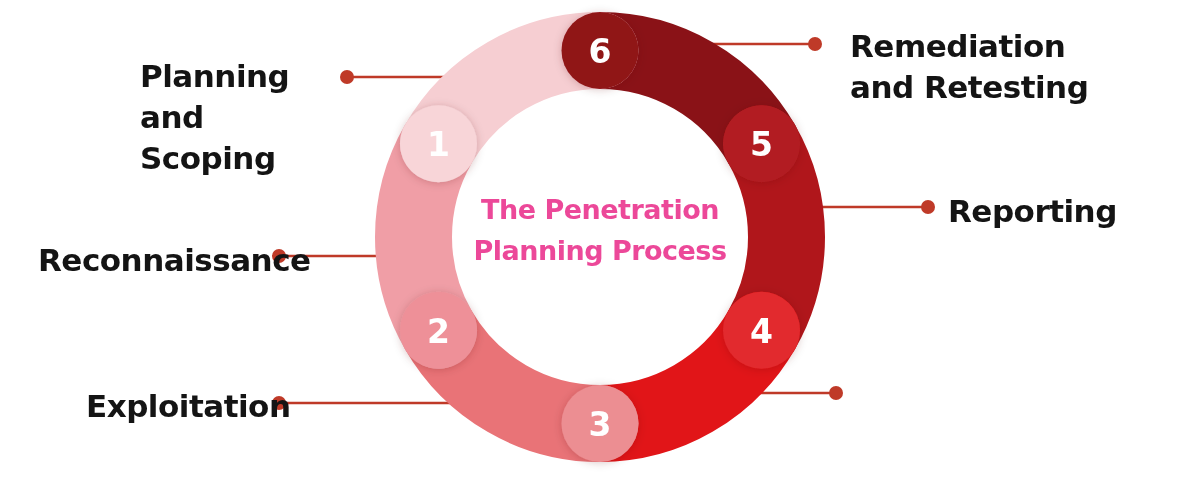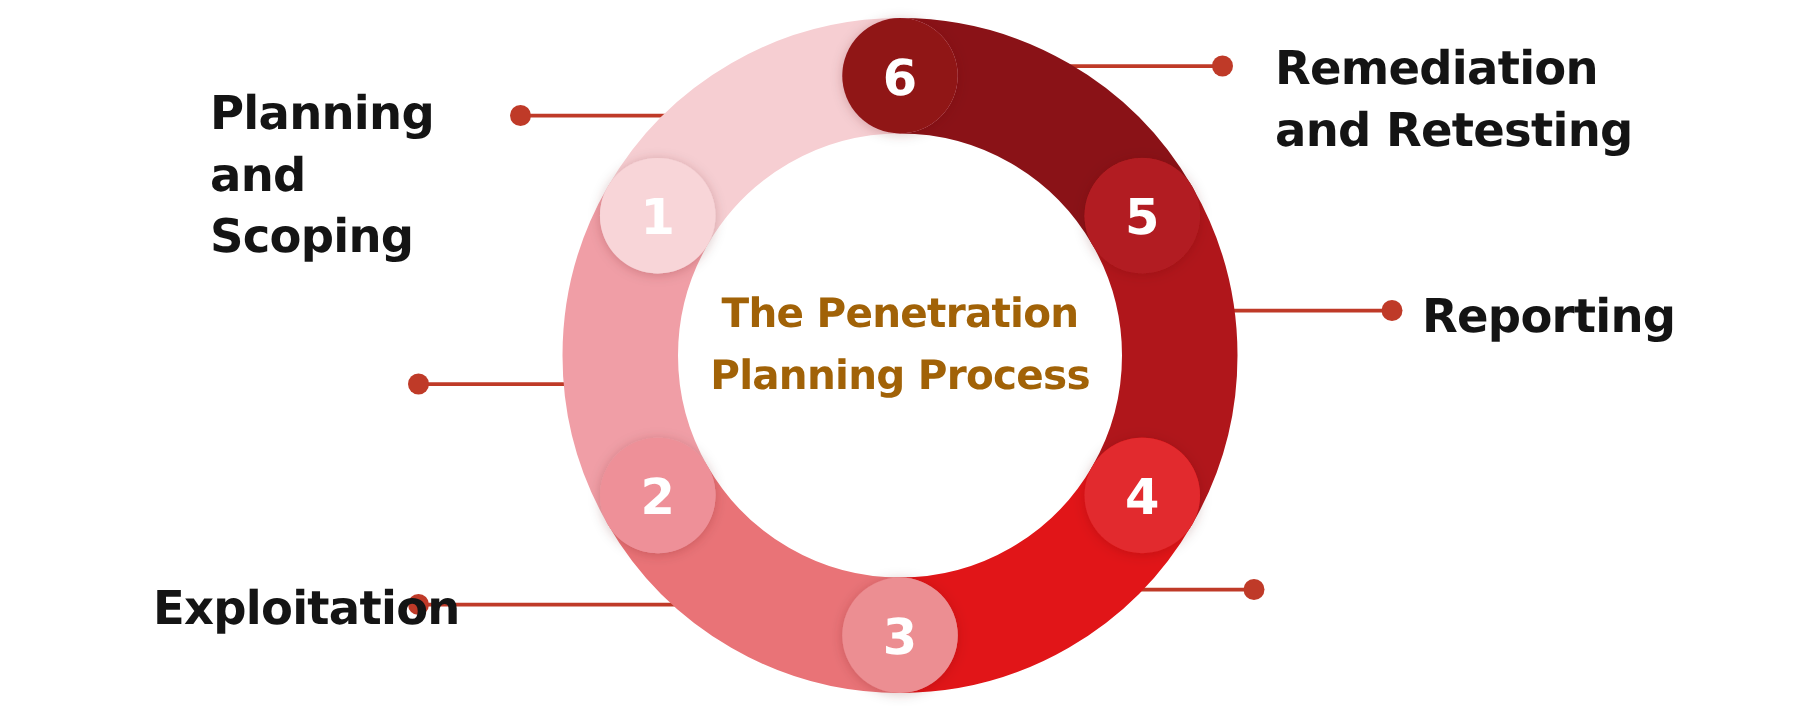--- a/index.html
+++ b/index.html
@@ -21,32 +21,32 @@
     position: absolute;
     font-size: 31px;
     font-weight: 700;
     color: #141414;
     line-height: 1.32;
     letter-spacing: -0.5px;
   }
   .nowrap { white-space: nowrap; }
   .lbl1 { left: 140px; top: 56px;  width: 200px; }
   .lbl2 { left: 38px;  top: 240px; }
-  .lbl3 { left: 102px;  top: 386px; }
+  .lbl3 { left: 86px;  top: 386px; }
   .lbl4 { left: 858px; top: 377px; }
   .lbl5 { left: 948px; top: 191px; }
   .lbl6 { left: 850px; top: 26px;  width: 248px; }
   .center-title {
     position: absolute;
     left: 440px; top: 190px;
     width: 320px;
     text-align: center;
     font-size: 27px;
     font-weight: 700;
-    color: #a16207;
+    color: #ec4899;
     line-height: 1.5;
     letter-spacing: -0.5px;
   }
 </style>
 </head>
 <body>
 
 <div class="canvas">
 
   <svg class="donut-svg" viewBox="0 0 1200 479" xmlns="http://www.w3.org/2000/svg">
@@ -89,20 +89,21 @@
         <text x="438.4862621942022" y="144.75" text-anchor="middle" dominant-baseline="central" fill="#FFFFFF" font-size="33" font-weight="bold" font-family="&quot;DejaVu Sans&quot;, sans-serif">1</text>
         <text x="438.48626219420214" y="331.25" text-anchor="middle" dominant-baseline="central" fill="#FFFFFF" font-size="33" font-weight="bold" font-family="&quot;DejaVu Sans&quot;, sans-serif">2</text>
         <text x="600" y="424.5" text-anchor="middle" dominant-baseline="central" fill="#FFFFFF" font-size="33" font-weight="bold" font-family="&quot;DejaVu Sans&quot;, sans-serif">3</text>
         <text x="761.5137378057979" y="331.25" text-anchor="middle" dominant-baseline="central" fill="#FFFFFF" font-size="33" font-weight="bold" font-family="&quot;DejaVu Sans&quot;, sans-serif">4</text>
         <text x="761.5137378057977" y="144.74999999999991" text-anchor="middle" dominant-baseline="central" fill="#FFFFFF" font-size="33" font-weight="bold" font-family="&quot;DejaVu Sans&quot;, sans-serif">5</text>
         <text x="600" y="51.5" text-anchor="middle" dominant-baseline="central" fill="#FFFFFF" font-size="33" font-weight="bold" font-family="&quot;DejaVu Sans&quot;, sans-serif">6</text>
       </g>
   </svg>
 
   <div class="stage-label lbl1">Planning and Scoping</div>
+  <div class="stage-label lbl2 nowrap">Reconnaissance</div>
   <div class="stage-label lbl3 nowrap">Exploitation</div>
   <div class="stage-label lbl5 nowrap">Reporting</div>
   <div class="stage-label lbl6">Remediation and Retesting</div>
 
   <div class="center-title">
     <div>The Penetration</div>
     <div>Planning Process</div>
   </div>
 
 </div>

